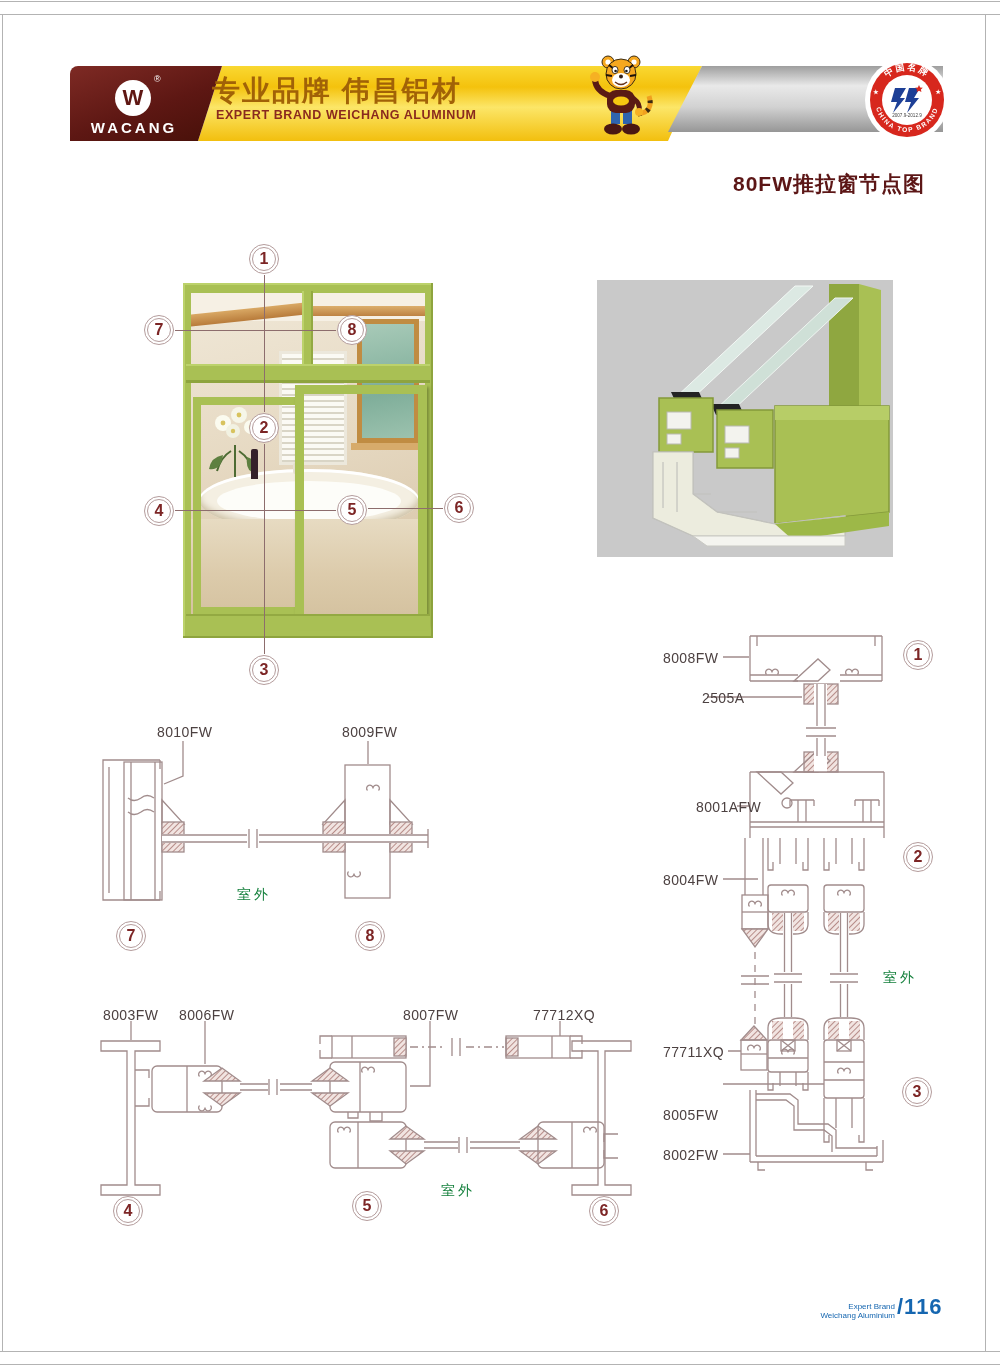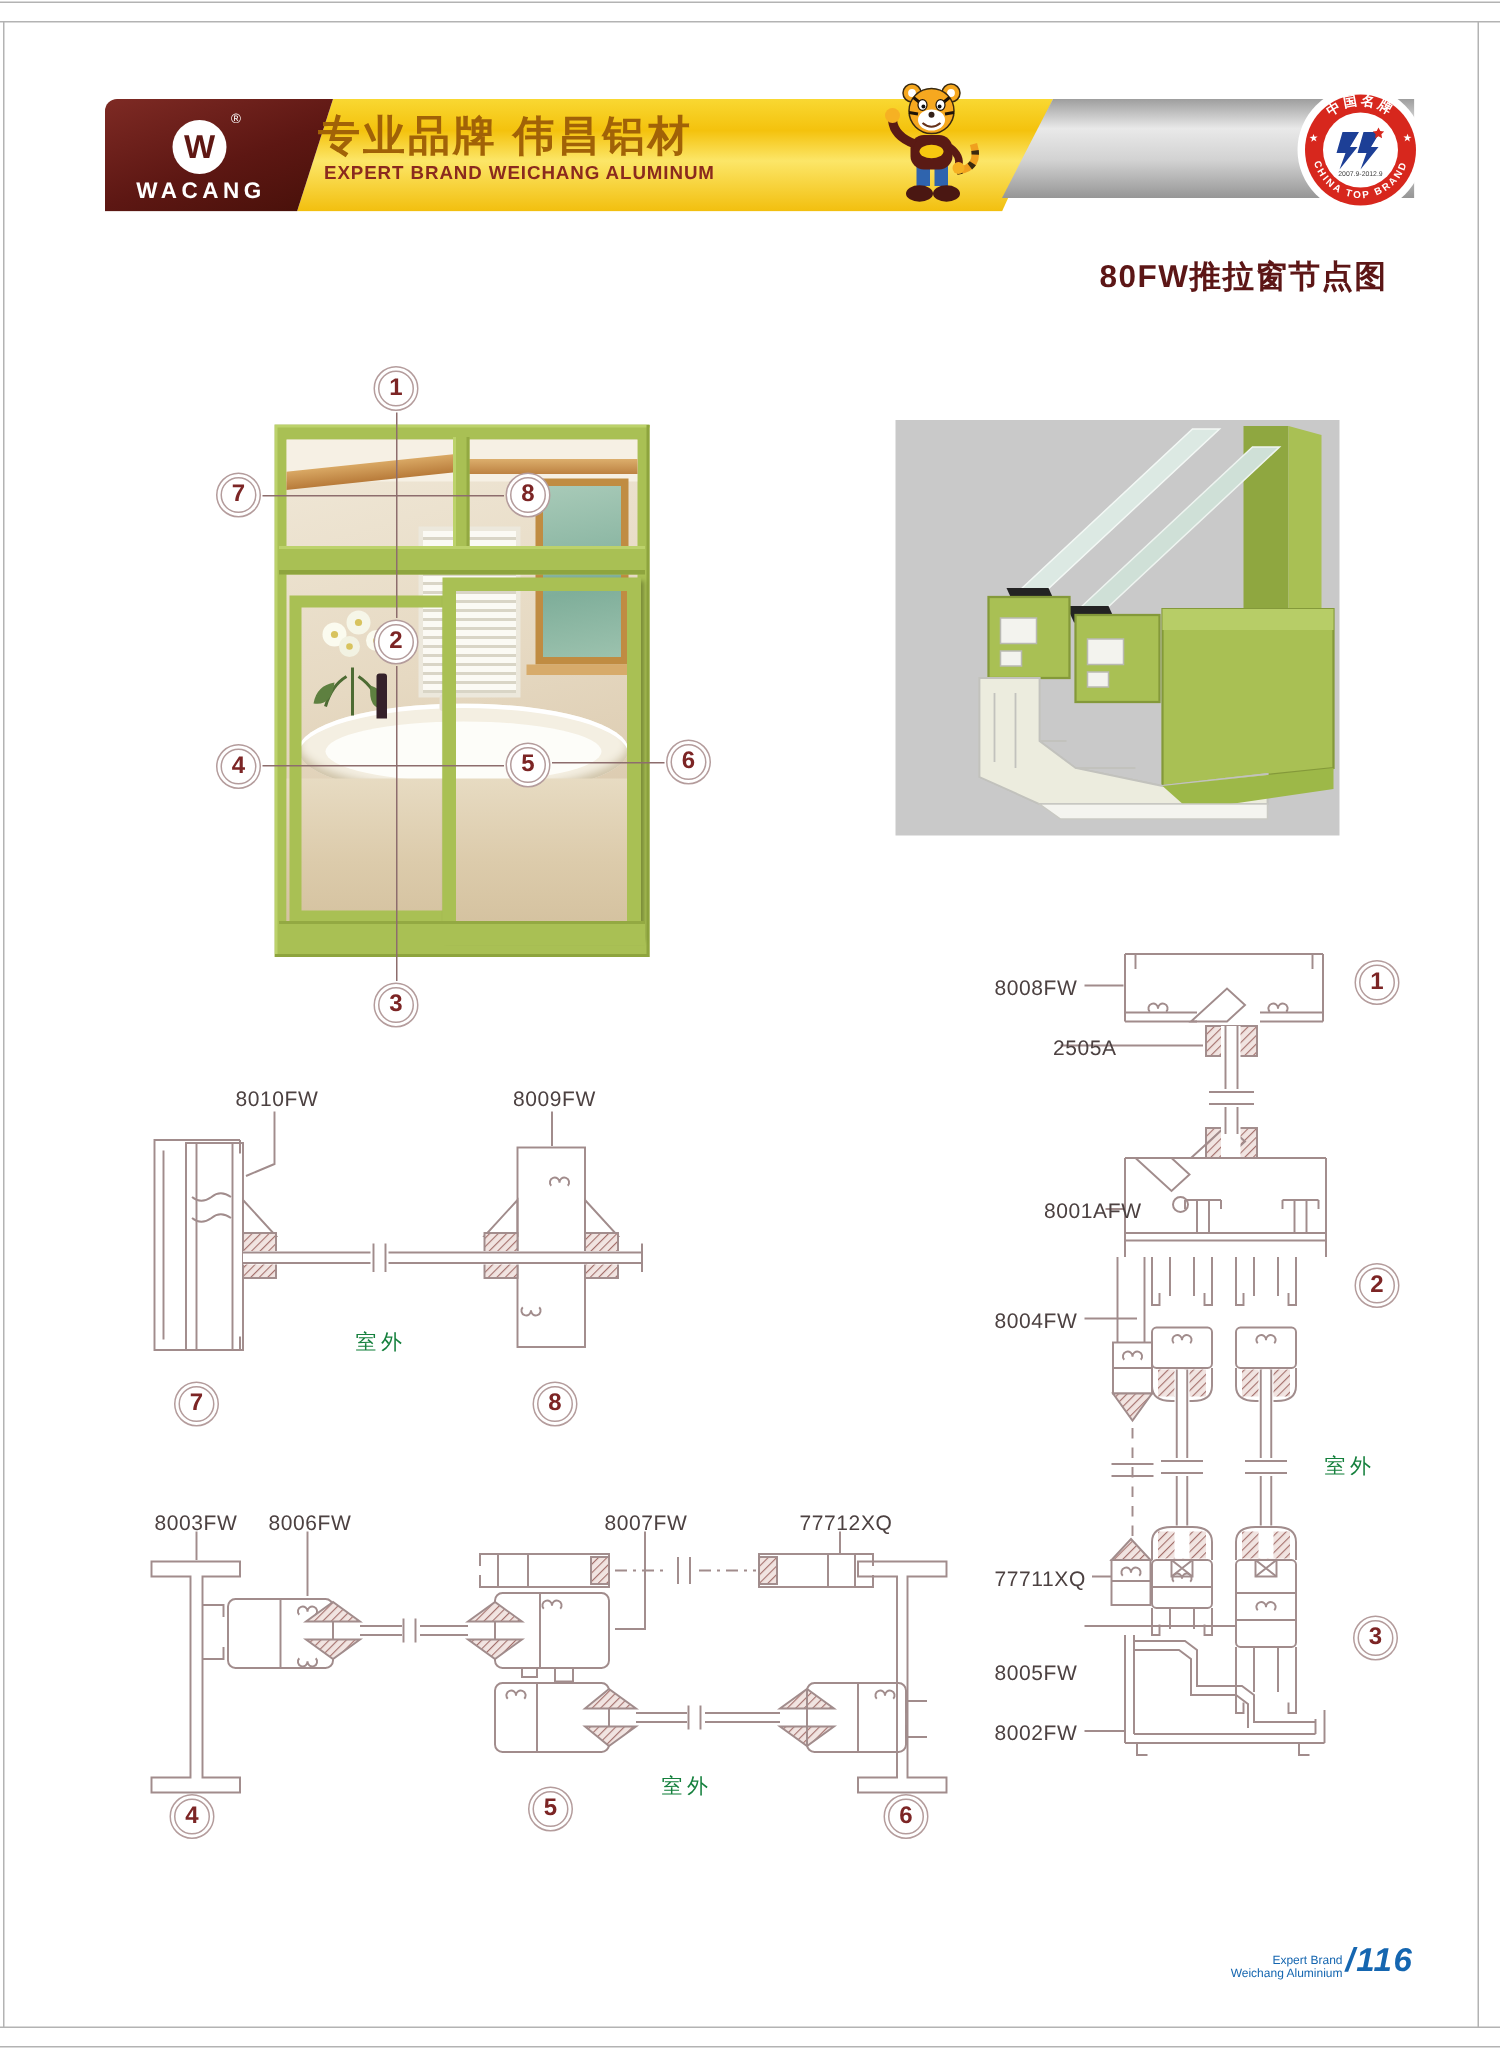--- a/index.html
+++ b/index.html
@@ -74,21 +74,21 @@
   .sash.right{left:112px;top:102px;width:132px;height:240px;border-width:9px;
       box-shadow:2px 2px 3px rgba(60,70,20,.45);}
   .sill-strip{position:absolute;left:3px;top:331px;width:244px;height:16px;background:#a9c054;
       box-shadow:inset 0 2px 0 #93a942;}
   
   .render{position:absolute;left:597px;top:280px;width:296px;height:277px;background:#c9c9c9;}
   
   .foot-small{position:absolute;left:770px;top:1302px;width:125px;text-align:right;
       font-size:8px;line-height:9px;color:#1566b0;}
   .foot-page{position:absolute;left:897px;top:1294px;font-size:22px;font-weight:bold;
-      font-style:italic;color:#1566b0;letter-spacing:1px;}
+      color:#1566b0;letter-spacing:1px;}
   svg{display:block;}
   .dsvg{position:absolute;}
 </style>
 </head>
 <body>
 
 <div class="page">
 
   <div class="band" style="top:1px;"></div>
   <div class="band" style="top:1351px;"></div>

